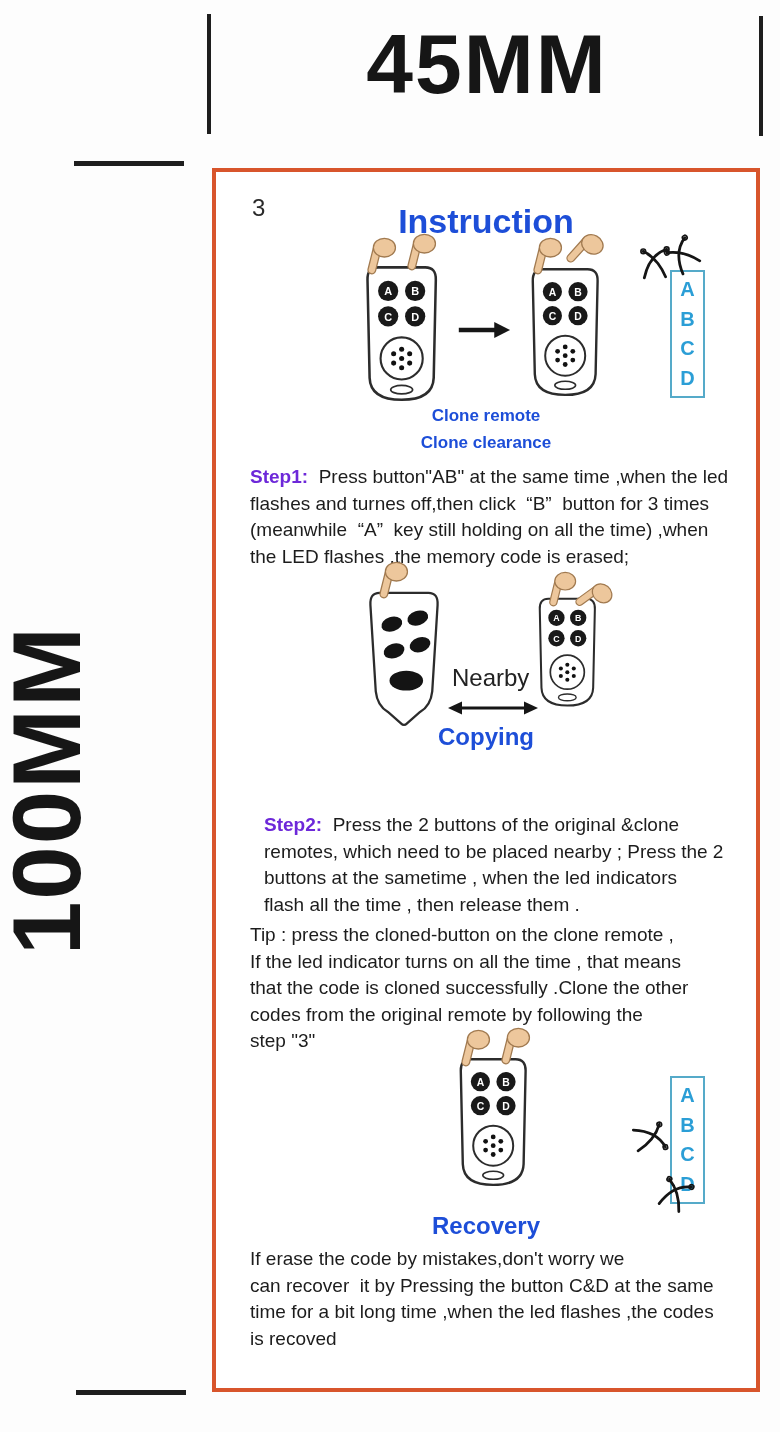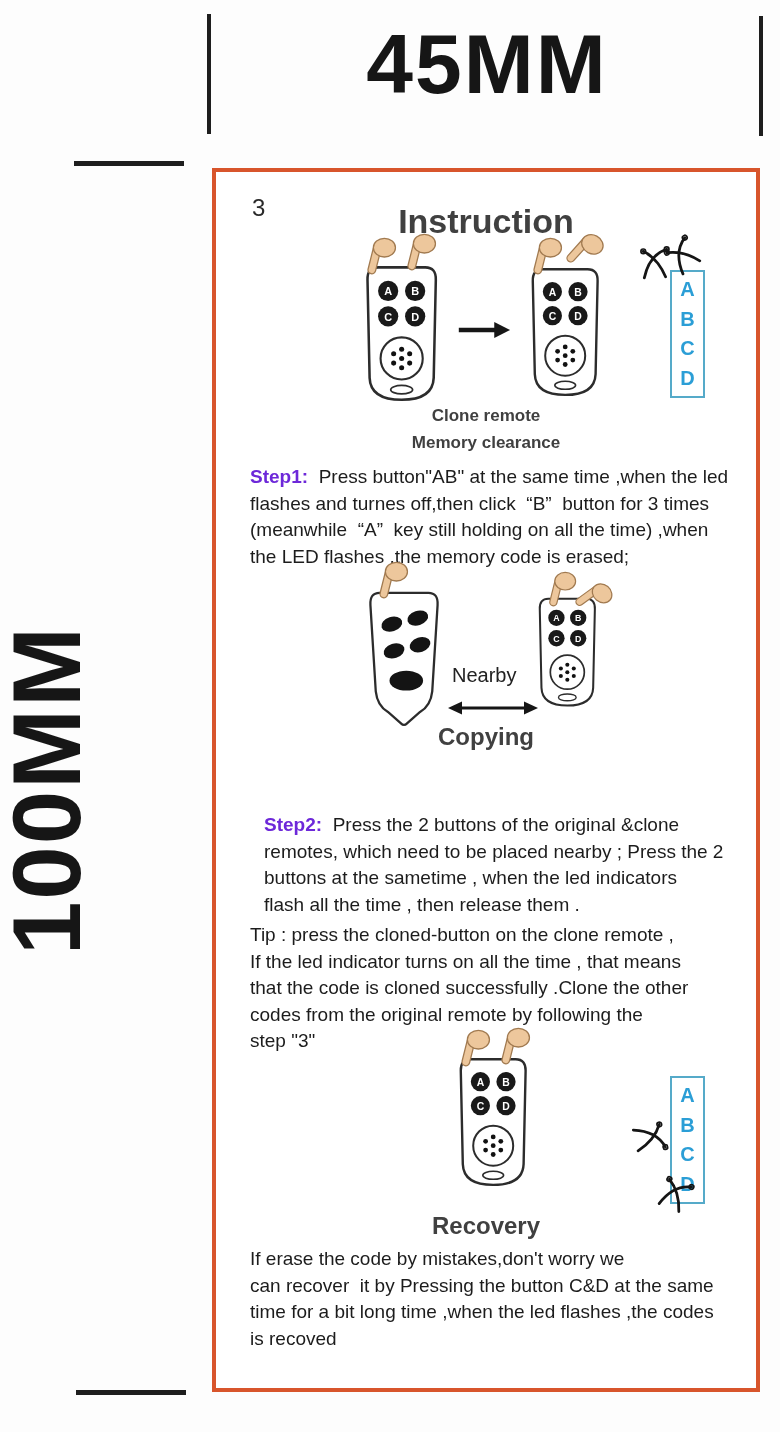--- a/index.html
+++ b/index.html
@@ -9,28 +9,28 @@
   .abs { position:absolute; }
   .tick-v { position:absolute; width:4px; height:120px; background:#1e1e1e; }
   .tick-h { position:absolute; width:110px; height:5px; background:#1e1e1e; }
   .dim-w { position:absolute; text-align:center; font-size:84px; font-weight:bold;
            color:#161616; letter-spacing:2px; }
   .dim-h { position:absolute; text-align:center; font-size:96px; font-weight:bold;
            color:#161616; letter-spacing:2px; line-height:160px; transform:rotate(-90deg); }
   .sheet { position:absolute; left:212px; top:168px; width:548px; height:1224px;
            border:4px solid #d8552c; background:#ffffff; }
   .centered { left:0; width:100%; text-align:center; }
-  .blue { color:#404040; }
+  .blue { color:#1d4ed8; }
   .title { font-size:34px; font-weight:bold; }
   .pagenum { font-size:24px; color:#2a2a2a; }
   .cap { font-size:17px; font-weight:bold; line-height:27px; }
   .cap-lg { font-size:24px; font-weight:bold; }
   .para { font-size:19px; line-height:26.5px; white-space:pre; color:#1c1c1c; }
   .step-label { color:#6d28d9; font-weight:bold; }
-  .nearby { font-size:20px; color:#222; }
+  .nearby { font-size:24px; color:#222; }
   .abcd { width:35px; height:128px; border:2px solid #55aac9; background:#fff;
           display:flex; flex-direction:column; align-items:center; justify-content:space-evenly;
           color:#2b9ed6; font-size:20px; font-weight:bold; }
   .btn-letter { fill:#ffffff; font-size:13px; font-weight:bold;
                 font-family:"Liberation Sans", sans-serif; }
 </style>
 </head>
 <body>
 
 <div class="page">
@@ -124,21 +124,21 @@
       <circle cx="3" cy="5" r="2.2" fill="none" stroke="#151515" stroke-width="1.6"></circle>
     </svg>
     <svg class="abs" style="left:452px;top:66px;width:32px;height:34px;transform:rotate(-35deg)" viewBox="0 0 30 32">
       <path d="M4,30 C7,16 13,7 25,3" stroke="#151515" stroke-width="2.6" fill="none" stroke-linecap="round"></path>
       <path d="M24,29 C19,17 11,9 3,5" stroke="#151515" stroke-width="2.6" fill="none" stroke-linecap="round"></path>
       <circle cx="25" cy="3" r="2.2" fill="none" stroke="#151515" stroke-width="1.6"></circle>
       <circle cx="3" cy="5" r="2.2" fill="none" stroke="#151515" stroke-width="1.6"></circle>
     </svg>
 
     <div class="abs centered cap blue" style="top:230px">Clone remote</div>
-    <div class="abs centered cap blue" style="top:257px">Memory clearance</div>
+    <div class="abs centered cap blue" style="top:257px">Clone clearance</div>
 
     <p class="abs para" style="left:34px;top:292px"><span class="step-label">Step1:</span><span>  Press button"AB" at the same time ,when the led
 flashes and turnes off,then click  “B”  button for 3 times
 (meanwhile  “A”  key still holding on all the time) ,when
 the LED flashes ,the memory code is erased;</span></p>
 
     <svg class="abs" style="left:146px;top:414px;width:84px;height:145px" viewBox="0 0 110 190">
       <path d="M23,9 H87 Q100,9 99,25 L92,138 Q90,157 76,165 L59,180 Q55,184 51,180 L34,165 Q20,157 18,138 L11,25 Q10,9 23,9 Z" fill="#ffffff" stroke="#2c2c2c" stroke-width="3"></path>
       <ellipse cx="39" cy="50" rx="14" ry="9.5" transform="rotate(-18 39 50)" fill="#141414"></ellipse>
       <ellipse cx="73" cy="42" rx="14" ry="9.5" transform="rotate(-18 73 42)" fill="#141414"></ellipse>

